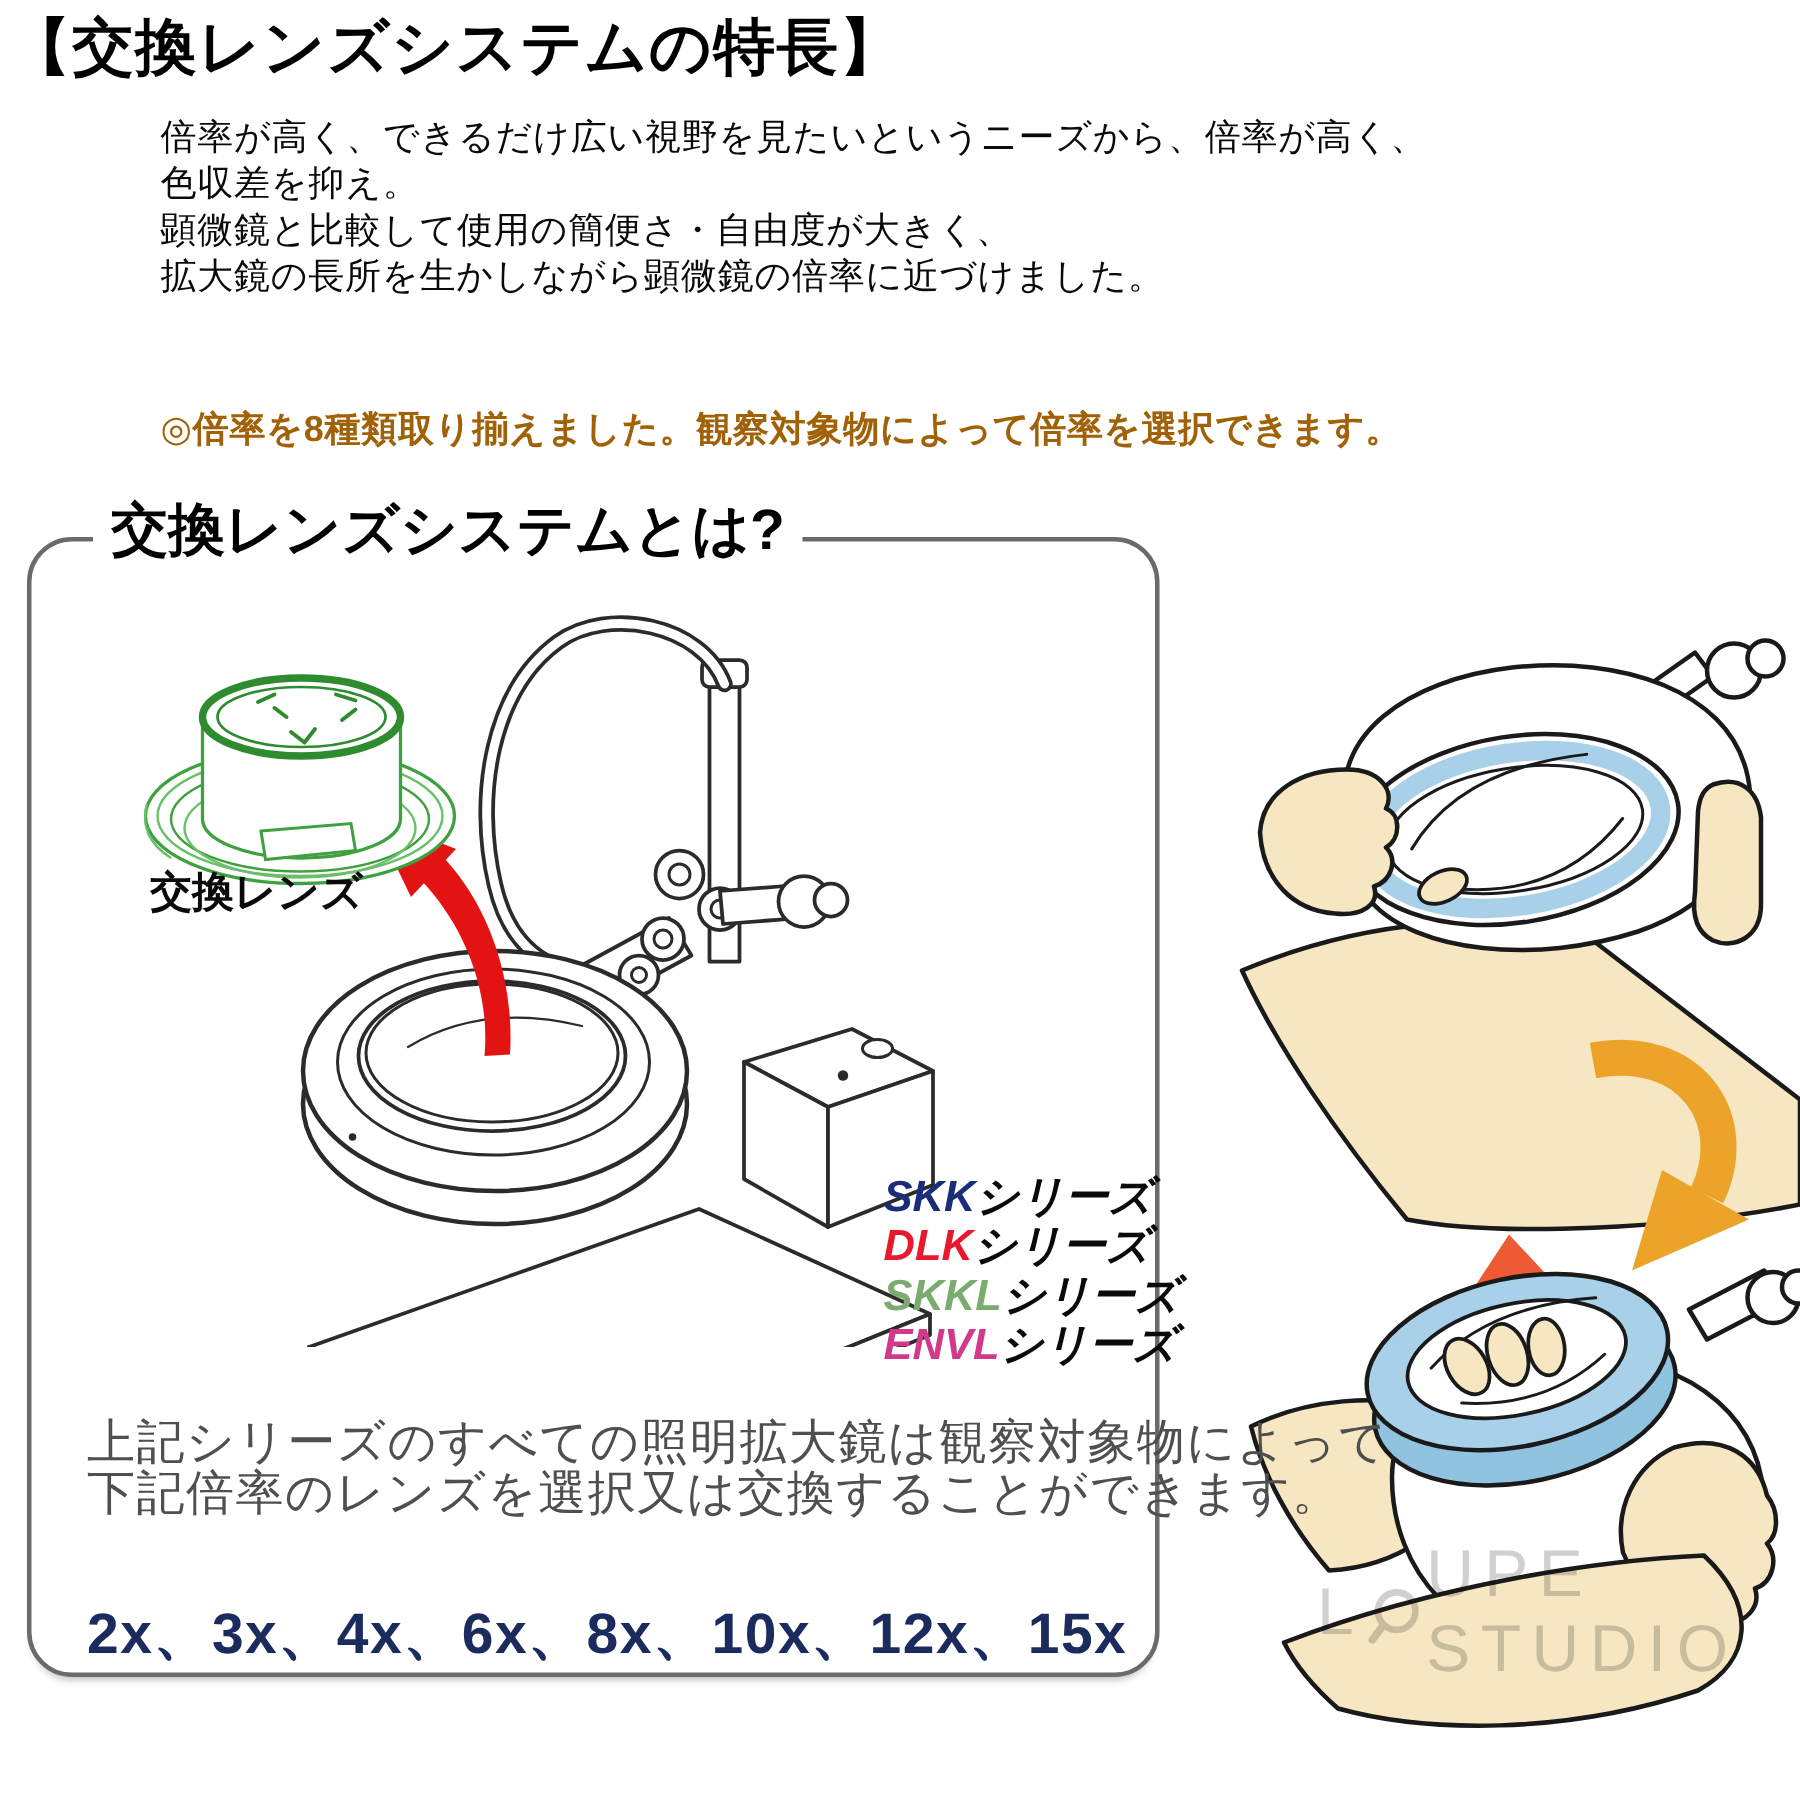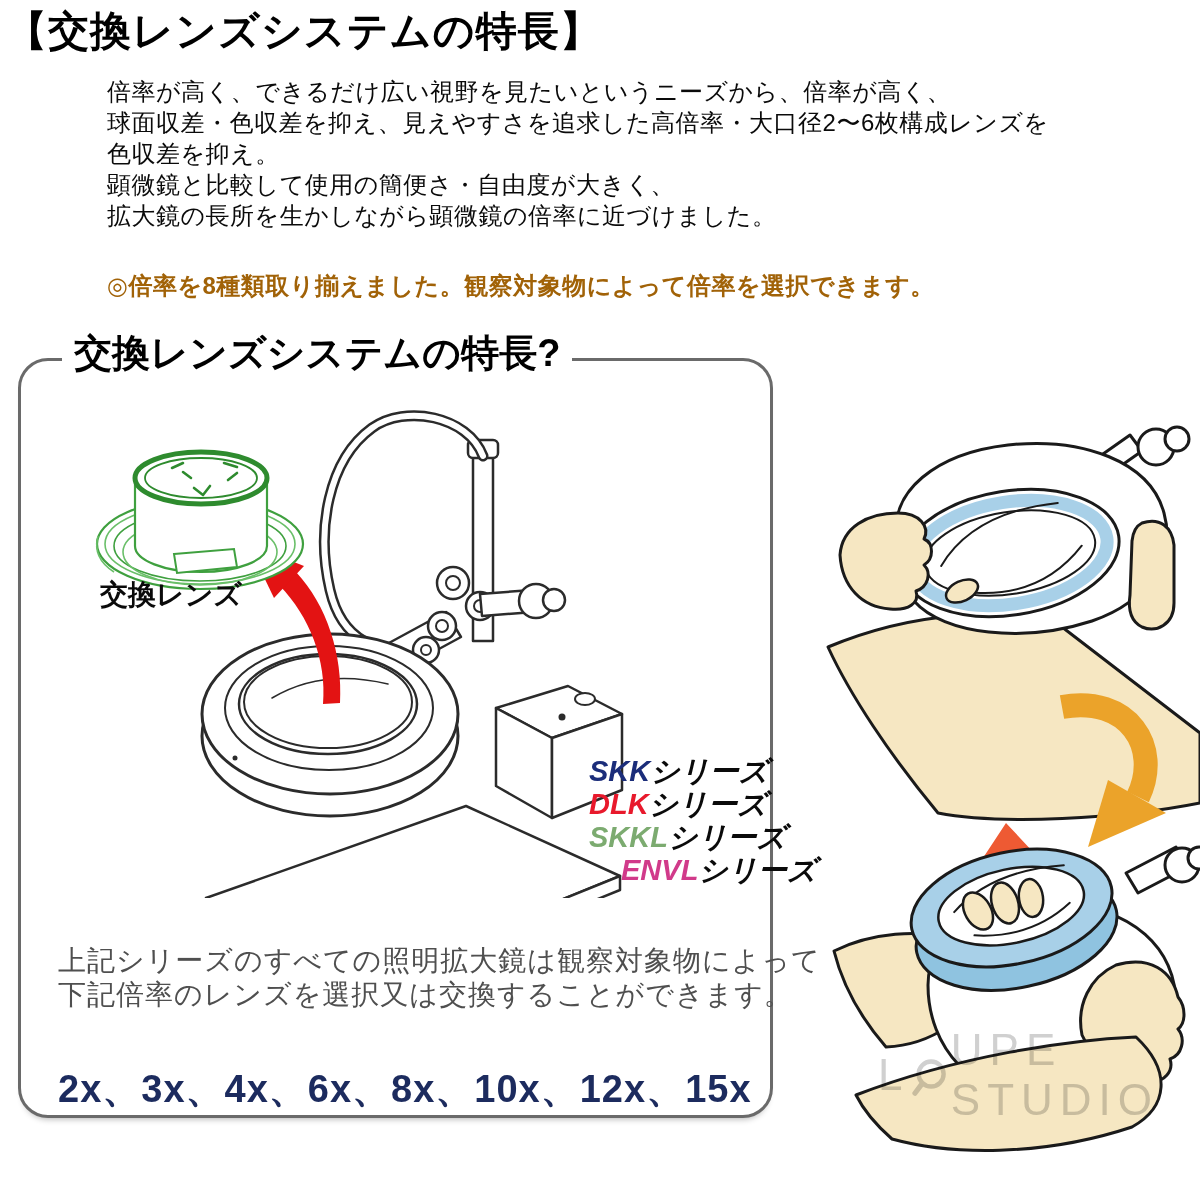--- a/index.html
+++ b/index.html
@@ -17,51 +17,50 @@
     left:18px;top:358px;width:749px;height:754px;
     border:3px solid #6a6a6a;border-radius:30px;background:#fff;
     box-shadow:0 6px 6px -5px rgba(0,0,0,0.30);
   }
   .box-title{
     left:62px;top:328px;background:#ffffff;padding:0 12px;
     font-size:38px;font-weight:900;color:#000;z-index:3;
   }
   .lens-label{left:100px;top:576px;font-size:28px;font-weight:800;color:#0a0a0a;z-index:2;}
   .magnifier-label{left:343px;top:816px;font-size:31px;font-weight:800;letter-spacing:2px;color:#0a0a0a;z-index:2;}
-  .series{left:589px;top:755px;z-index:2;font-style:italic;font-weight:800;font-size:29px;line-height:33px;white-space:nowrap;}
+  .series{left:589px;top:782px;z-index:2;font-style:italic;font-weight:800;font-size:29px;line-height:33px;white-space:nowrap;}
   .series-suffix{color:#0a0a0a;}
-  .box-desc{left:58px;top:944px;font-size:28px;line-height:34px;letter-spacing:1px;color:#4f4f4f;z-index:2;}
+  .box-desc{left:58px;top:944px;font-size:32px;line-height:34px;letter-spacing:1px;color:#4f4f4f;z-index:2;}
   .mags{left:58px;top:1064px;font-size:38px;font-weight:800;letter-spacing:1px;z-index:2;text-align:right;}
   .caution{left:4px;top:1130px;font-size:30px;color:#1c1c1c;letter-spacing:0.5px;}
   .watermark{
     left:878px;top:1046px;height:58px;display:flex;align-items:center;gap:3px;
     font-size:44px;letter-spacing:7px;color:#d0d0d0;z-index:5;mix-blend-mode:multiply;font-weight:500;
   }
   .watermark .wm-icon{position:relative;top:2px;}
   svg{display:block;}
 </style>
 </head>
 <body>
 
 <div id="canvas">
 
   <h1 class="abs main-title">【交換レンズシステムの特長】</h1>
 
   <div class="abs intro">
     <div class="intro-line">倍率が高く、できるだけ広い視野を見たいというニーズから、倍率が高く、</div>
-    <div class="intro-line">球面収差・色収差を抑え、見えやすさを追求した高倍率・大口径2〜6枚構成レンズを</div>
     <div class="intro-line">色収差を抑え。</div>
     <div class="intro-line">顕微鏡と比較して使用の簡便さ・自由度が大きく、</div>
     <div class="intro-line">拡大鏡の長所を生かしながら顕微鏡の倍率に近づけました。</div>
   </div>
 
   <div class="abs highlight" style="color: #a16207;">◎倍率を8種類取り揃えました。観察対象物によって倍率を選択できます。</div>
 
   <div class="abs feature-box"></div>
-  <div class="abs box-title">交換レンズシステムの特長?</div>
+  <div class="abs box-title">交換レンズシステムとは?</div>
 
   <svg class="abs" style="left:88px;top:428px;z-index:2" width="235" height="195" viewBox="0 0 235 195">
     <ellipse cx="112" cy="116" rx="103" ry="45" fill="#ffffff" stroke="#3fa03f" stroke-width="2.2"></ellipse>
     <ellipse cx="112" cy="116" rx="95" ry="40" fill="none" stroke="#6abf69" stroke-width="1.6"></ellipse>
     <ellipse cx="112" cy="118" rx="86" ry="35" fill="none" stroke="#3fa03f" stroke-width="1.6"></ellipse>
     <ellipse cx="112" cy="124" rx="77" ry="33" fill="none" stroke="#6abf69" stroke-width="1.6"></ellipse>
     <path d="M 10,108 Q 4,130 26,144" fill="none" stroke="#6abf69" stroke-width="1.6"></path>
     <path d="M 47,52 L 47,118 A 66 26 0 0 0 179,118 L 179,52 Z" fill="#ffffff" stroke="none"></path>
     <path d="M 47,118 A 66 26 0 0 0 179,118" fill="none" stroke="#3fa03f" stroke-width="2.2"></path>
     <line x1="47" y1="52" x2="47" y2="118" stroke="#3fa03f" stroke-width="2.2"></line>
@@ -120,21 +119,21 @@
       <path d="M 68,146 L 94,200 L 124,168 Z"></path>
     </g>
   </svg>
 
   <div class="abs lens-label">交換レンズ</div>
 
   <div class="abs series">
     <div><span style="color: rgb(27, 45, 122);">SKK</span><span class="series-suffix">シリーズ</span></div>
     <div><span style="color: rgb(232, 25, 44);">DLK</span><span class="series-suffix">シリーズ</span></div>
     <div><span style="color: rgb(124, 171, 112);">SKKL</span><span class="series-suffix">シリーズ</span></div>
-    <div><span style="color: rgb(209, 58, 138); margin-left: 32px;">ENVL</span><span class="series-suffix">シリーズ</span></div>
+    <div><span style="color: rgb(209, 58, 138);">ENVL</span><span class="series-suffix">シリーズ</span></div>
   </div>
 
   <div class="abs box-desc">
     <div>上記シリーズのすべての照明拡大鏡は観察対象物によって</div>
     <div>下記倍率のレンズを選択又は交換することができます。</div>
   </div>
 
   <div class="abs mags" style="color: rgb(28, 43, 94);">2x、3x、4x、6x、8x、10x、12x、15x</div>
 
 

